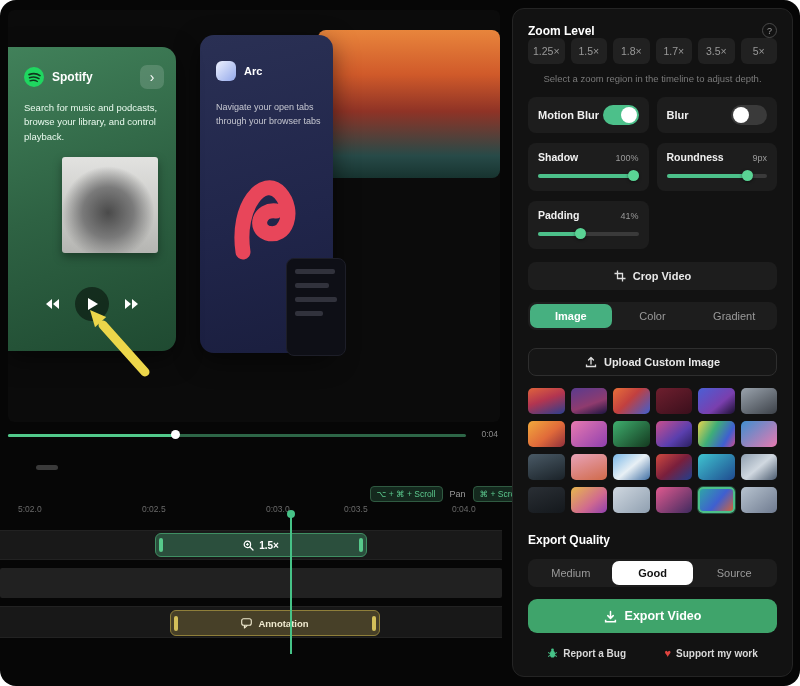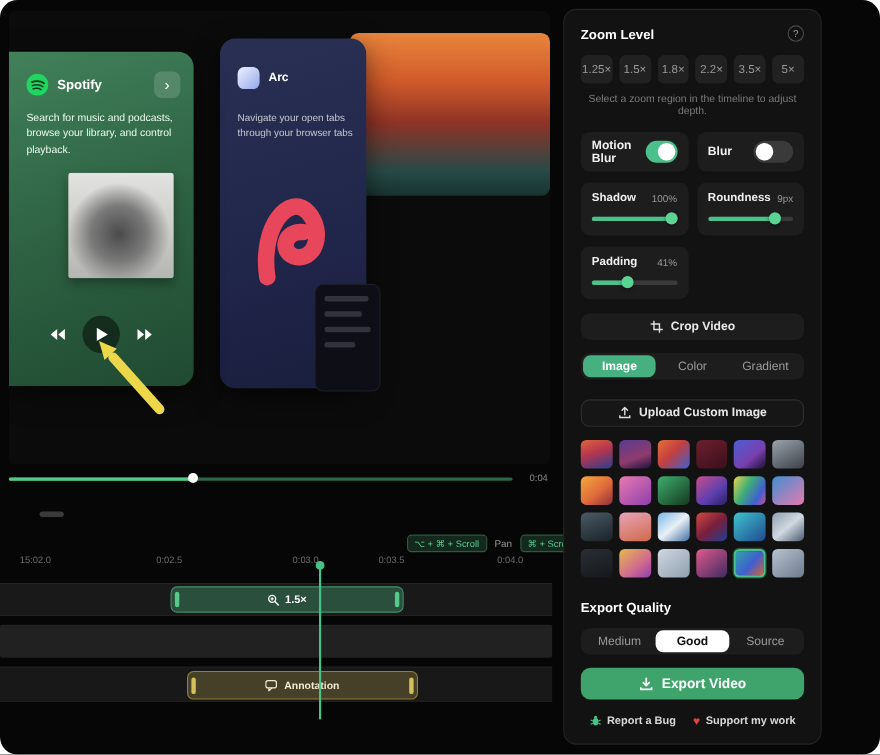--- a/index.html
+++ b/index.html
@@ -58,25 +58,25 @@
   .zoom-seg::before, .zoom-seg::after { content:""; position:absolute; top:4px; width:4px; height:14px; border-radius:2px; background:#57c98b; }
   .zoom-seg::before { left:3px; } .zoom-seg::after { right:3px; }
   .annot-seg { position:absolute; left:170px; top:3px; width:210px; height:26px; background:#474028; border:1px solid #8f7f3a; border-radius:6px;
     display:flex; align-items:center; justify-content:center; gap:6px; color:#f0ead0; font-size:9.5px; font-weight:bold; }
   .annot-seg::before, .annot-seg::after { content:""; position:absolute; top:5px; width:4px; height:15px; border-radius:2px; background:#d4c05a; }
   .annot-seg::before { left:3px; } .annot-seg::after { right:3px; }
   .playhead-line { position:absolute; left:290px; top:34px; width:2px; height:138px; background:#46c287; z-index:5; }
   .playhead-dot { position:absolute; left:287px; top:28px; width:8px; height:8px; border-radius:50%; background:#46c287; z-index:5; }
 
   
-  .panel { position:absolute; left:512px; top:8px; width:235px; height:669px; background:#121212; border:1px solid #242424; border-radius:12px; padding:14px 15px; display:flex; flex-direction:column; }
+  .panel { position:absolute; left:512px; top:8px; width:281px; height:669px; background:#121212; border:1px solid #242424; border-radius:12px; padding:14px 15px; display:flex; flex-direction:column; }
   .panel-header { display:flex; align-items:center; justify-content:space-between; }
   .panel-title { color:#fff; font-size:12px; font-weight:bold; }
   .help-icon { width:15px; height:15px; border-radius:50%; border:1px solid #4a4a4a; color:#9a9a9a; font-size:9px; display:flex; align-items:center; justify-content:center; }
-  .zoom-row { display:flex; gap:6px; margin-top:12px; }
+  .zoom-row { display:flex; gap:6px; margin-top:0; }
   .zoom-btn { flex:1; height:26px; background:#212121; border:none; border-radius:6px; color:#999; font-size:10.5px; display:flex; align-items:center; justify-content:center; font-family:inherit; }
   .caption { margin-top:9px; text-align:center; font-size:9.5px; color:#7a7a7a; }
   .toggles-row { display:flex; gap:8px; margin-top:13px; }
   .toggle-card { flex:1; height:36px; background:#1d1d1d; border-radius:8px; display:flex; align-items:center; justify-content:space-between; padding:0 10px; }
   .toggle-label { color:#f0f0f0; font-size:11px; font-weight:bold; }
   .toggle { width:36px; height:20px; border-radius:10px; background:#3a3a3a; position:relative; }
   .toggle .knob { position:absolute; top:2px; left:2px; width:16px; height:16px; border-radius:50%; background:#fff; }
   .toggle.on { background:#4cc08a; }
   .toggle.on .knob { left:auto; right:2px; }
   .sliders-row { display:flex; gap:8px; margin-top:10px; }
@@ -175,21 +175,21 @@
   </div>
   <div class="drag-handle"></div>
 
   <div class="timeline">
     <div class="hints">
       <span class="hint-pill">⌥ + ⌘ + Scroll</span>
       <span class="hint-label">Pan</span>
       <span class="hint-pill">⌘ + Scroll</span>
       <span class="hint-label">Zoom</span>
     </div>
-    <span class="ruler-label" style="left:18px">15:02.0</span>
+    <span class="ruler-label" style="left:18px">5:02.0</span>
     <span class="ruler-label" style="left:142px">0:02.5</span>
     <span class="ruler-label" style="left:266px">0:03.0</span>
     <span class="ruler-label" style="left:344px">0:03.5</span>
     <span class="ruler-label" style="left:452px">0:04.0</span>
 
     <div class="track track-bg1">
       <div class="zoom-seg">
         <svg width="11" height="11" viewBox="0 0 11 11">
           <circle cx="4.4" cy="4.4" r="3.2" stroke="#fff" stroke-width="1.2" fill="none"></circle>
           <line x1="6.9" y1="6.9" x2="10" y2="10" stroke="#fff" stroke-width="1.3" stroke-linecap="round"></line>
@@ -217,21 +217,21 @@
 
     <div class="panel-header">
       <span class="panel-title">Zoom Level</span>
       <span class="help-icon">?</span>
     </div>
 
     <div class="zoom-row">
       <button class="zoom-btn">1.25×</button>
       <button class="zoom-btn">1.5×</button>
       <button class="zoom-btn">1.8×</button>
-      <button class="zoom-btn">2.2×</button>
+      <button class="zoom-btn">1.7×</button>
       <button class="zoom-btn">3.5×</button>
       <button class="zoom-btn">5×</button>
     </div>
 
     <div class="caption">Select a zoom region in the timeline to adjust depth.</div>
 
     <div class="toggles-row">
       <div class="toggle-card">
         <span class="toggle-label">Motion Blur</span>
         <div class="toggle on">

